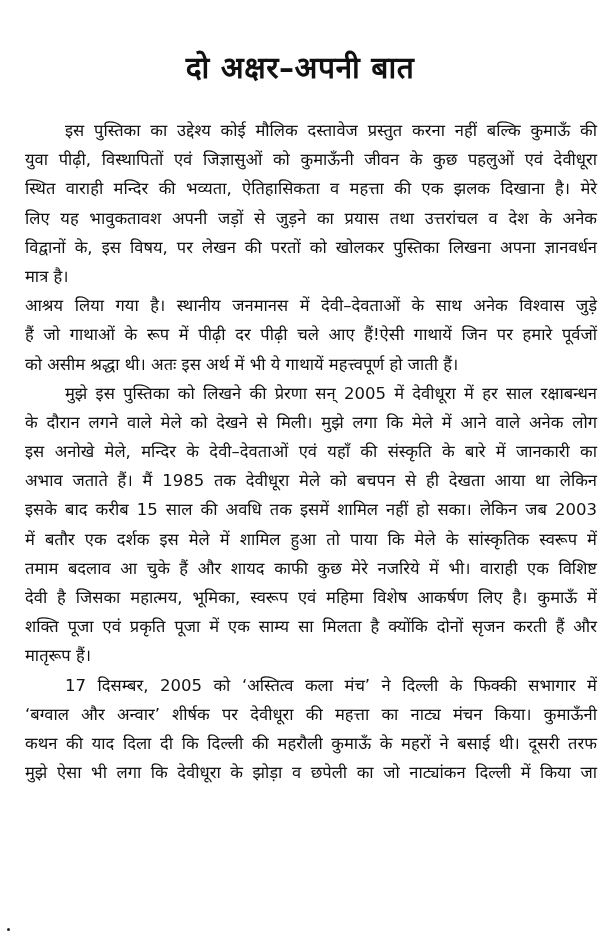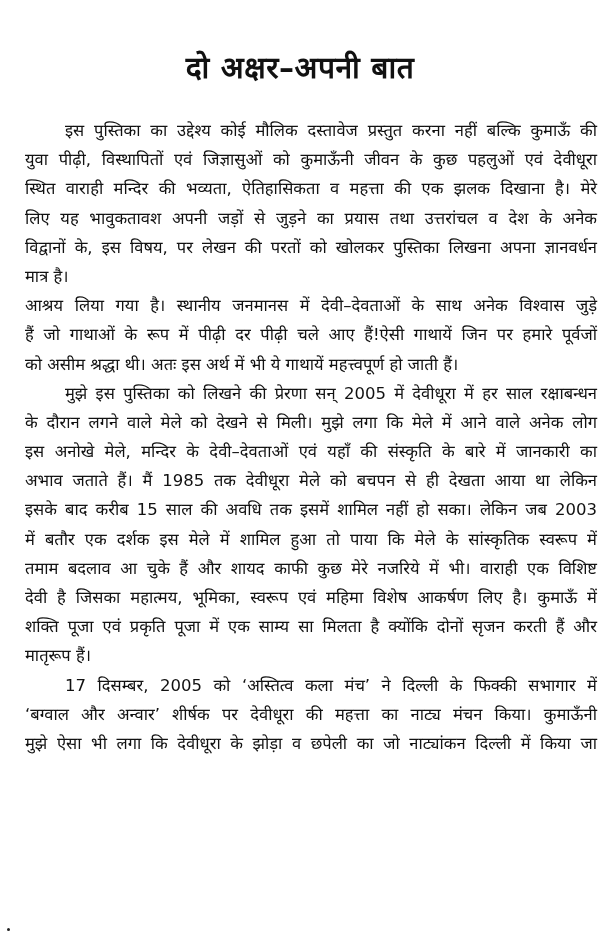--- a/index.html
+++ b/index.html
@@ -98,18 +98,19 @@
       <span class="line">में बतौर एक दर्शक इस मेले में शामिल हुआ तो पाया कि मेले के सांस्कृतिक स्वरूप में</span>
       <span class="line">तमाम बदलाव आ चुके हैं और शायद काफी कुछ मेरे नजरिये में भी। वाराही एक विशिष्ट</span>
       <span class="line">देवी है जिसका महात्मय, भूमिका, स्वरूप एवं महिमा विशेष आकर्षण लिए है। कुमाऊँ में</span>
       <span class="line">शक्ति पूजा एवं प्रकृति पूजा में एक साम्य सा मिलता है क्योंकि दोनों सृजन करती हैं और</span>
       <span class="line last">मातृरूप हैं।</span>
     </div>
 
     <div>
       <span class="line indent">17 दिसम्बर, 2005 को ‘अस्तित्व कला मंच’ ने दिल्ली के फिक्की सभागार में</span>
       <span class="line">‘बग्वाल और अन्वार’ शीर्षक पर देवीधूरा की महत्ता का नाट्य मंचन किया। कुमाऊँनी</span>
+      <span class="line">कथन की याद दिला दी कि दिल्ली की महरौली कुमाऊँ के महरों ने बसाई थी। दूसरी तरफ</span>
       <span class="line">मुझे ऐसा भी लगा कि देवीधूरा के झोड़ा व छपेली का जो नाट्यांकन दिल्ली में किया जा</span>
     </div>
   </div>
 
   <div class="stray-dot"></div>
 </div>
 
 </body></html>

